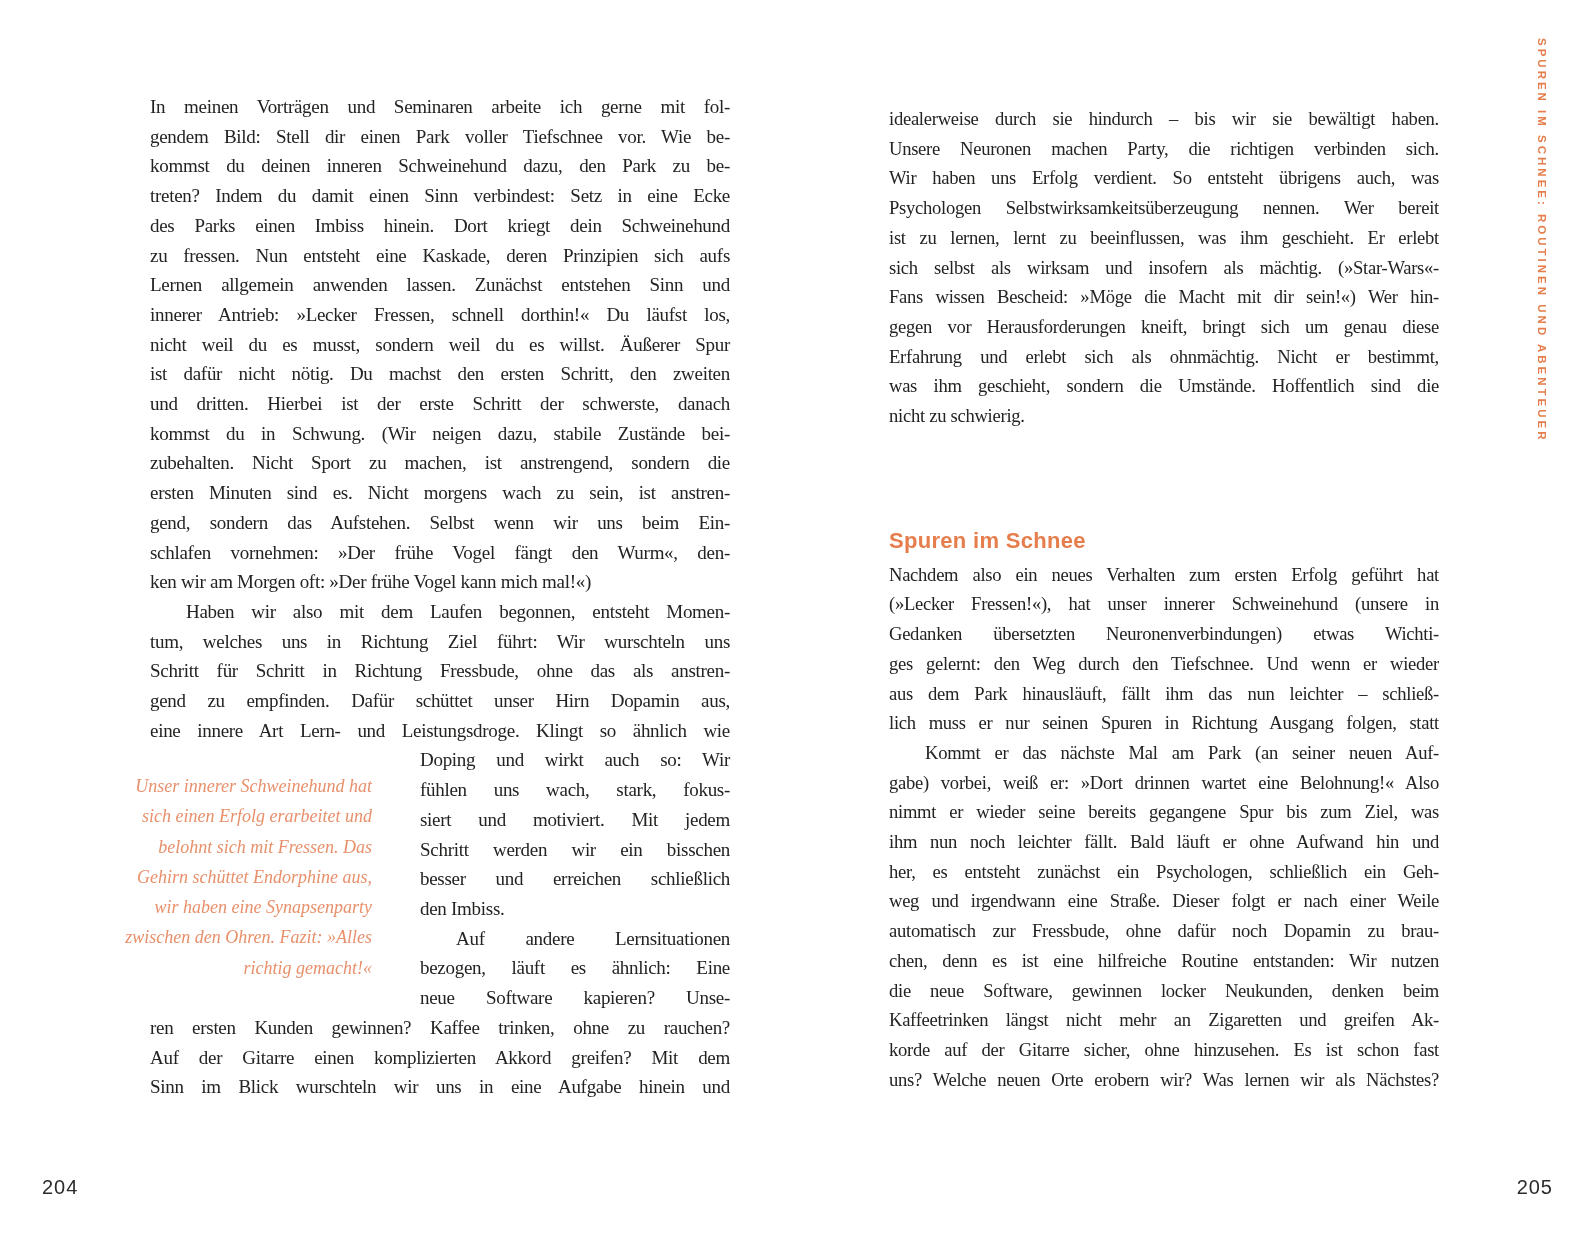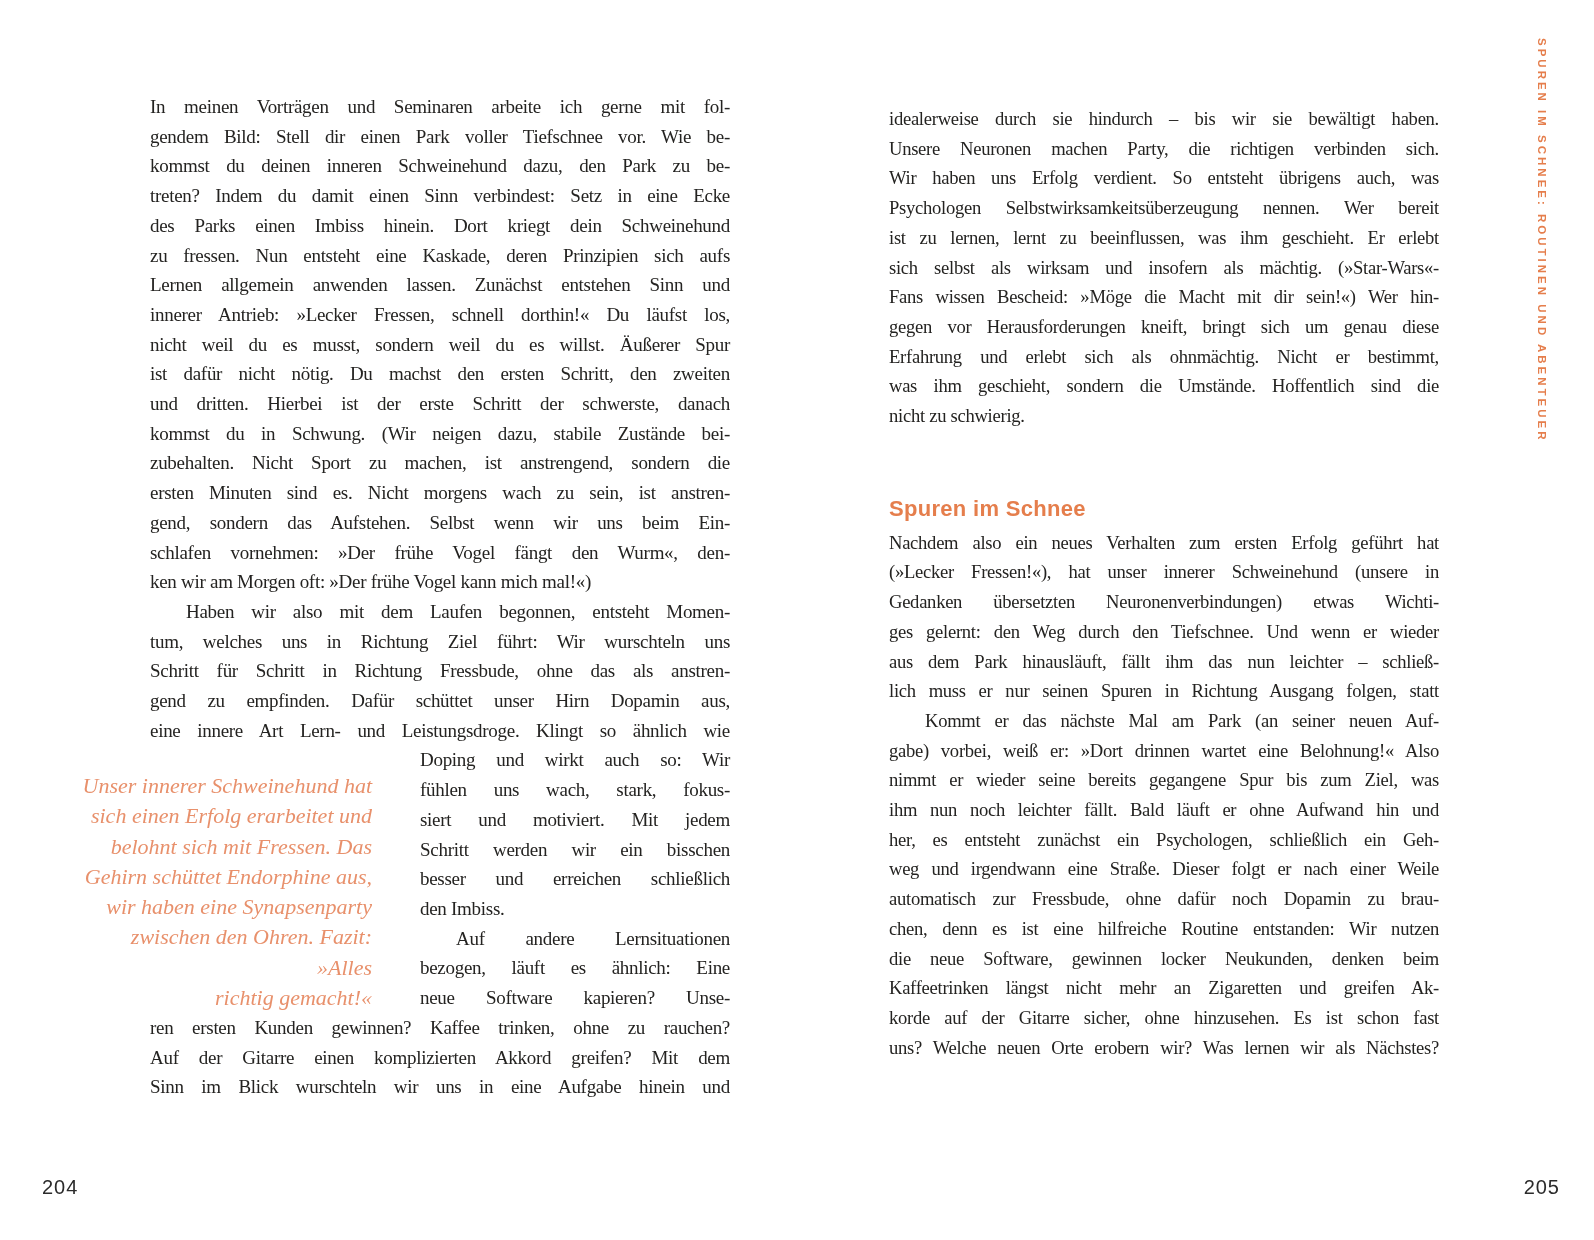--- a/index.html
+++ b/index.html
@@ -21,48 +21,48 @@
     text-align-last:justify;
     white-space:normal;
   }
   .line.flush{text-align-last:left;}
   .line.indent{text-indent:36px;}
   .block.narrow{margin-left:270px;width:310px;}
   .pullquote{
     position:absolute;
     top:679px;left:-70px;width:292px;
     font-style:italic;
-    font-size:22px;
+    font-size:18px;
     color:var(--pullquote,#E8906B);
     letter-spacing:0;
   }
   .pullquote .line{
     line-height:30.3px;
     text-align:right;
     text-align-last:right;
   }
   .heading{
     font-family:"Liberation Sans", sans-serif;
     font-weight:700;
     font-size:22px;
     line-height:26px;
     letter-spacing:0.3px;
     color:var(--accent,#E57E4C);
-    margin:65px 0 6px 0;
+    margin:97px 0 6px 0;
   }
   .pagenum{
     position:absolute;
     top:1176px;
     font-family:"Liberation Sans", sans-serif;
     font-size:20px;
     letter-spacing:1px;
     color:#2b2b2b;
   }
   .pagenum-left{left:42px;}
-  .pagenum-right{right:34px;}
+  .pagenum-right{right:41px;}
   .margin-vertical{
     position:absolute;
     top:38px;
     left:1536px;
     writing-mode:vertical-rl;
     font-family:"Liberation Sans", sans-serif;
     font-weight:700;
     font-size:11.5px;
     letter-spacing:3px;
     color:var(--accent,#E57E4C);

